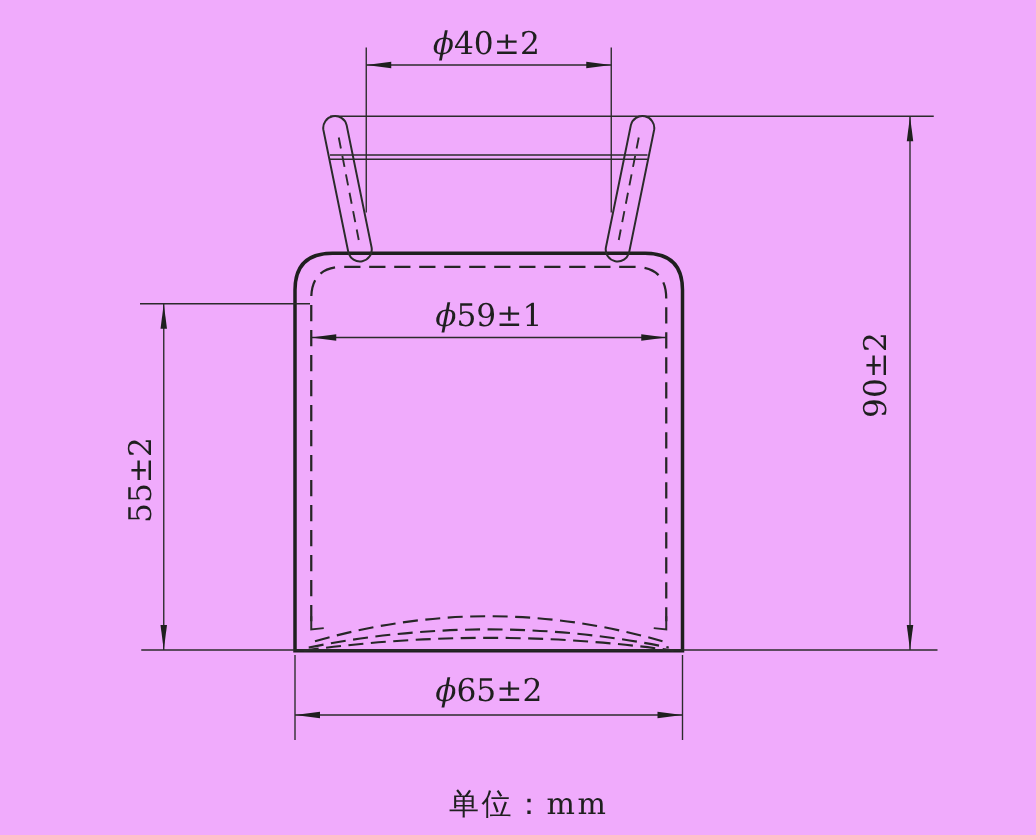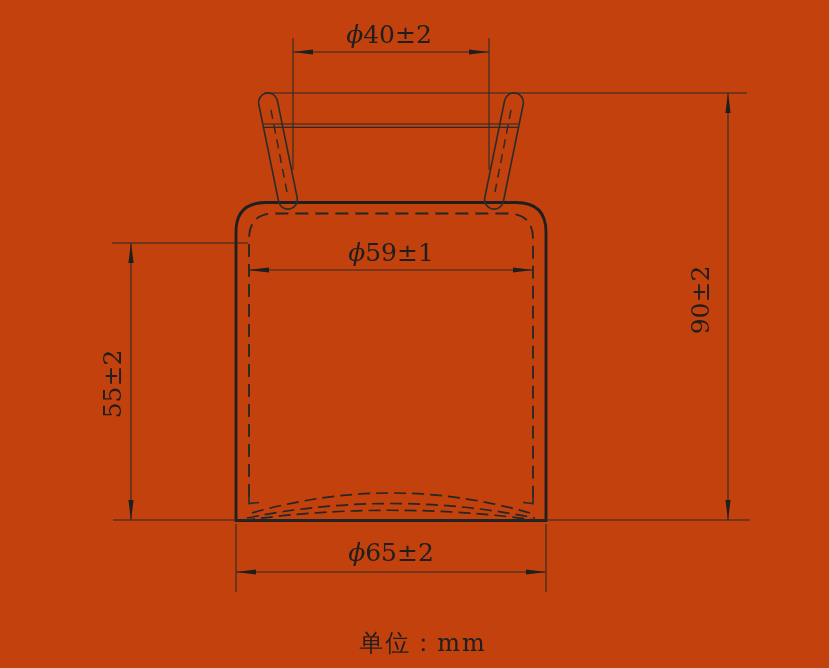--- a/index.html
+++ b/index.html
@@ -4,21 +4,21 @@
 <style>
   html, body {
     margin: 0;
     padding: 0;
     background: #ffffff;
   }
   .canvas {
     position: relative;
     width: 829px;
     height: 668px;
-    background: #c2410c;
+    background: #f0abfc;
     overflow: hidden;
     font-family: "DejaVu Serif", "Liberation Serif", serif;
   }
   svg { display: block; }
   .thick  { fill: none; stroke: #1f1f1f; stroke-width: 2.8; }
   .medium { fill: none; stroke: #2b2b2b; stroke-width: 1.6; }
   .thin   { fill: none; stroke: #2b2b2b; stroke-width: 1.2; }
   .dimline{ fill: none; stroke: #2b2b2b; stroke-width: 1.1; }
   .hidden-dash {
     fill: none; stroke: #262626; stroke-width: 1.8;

